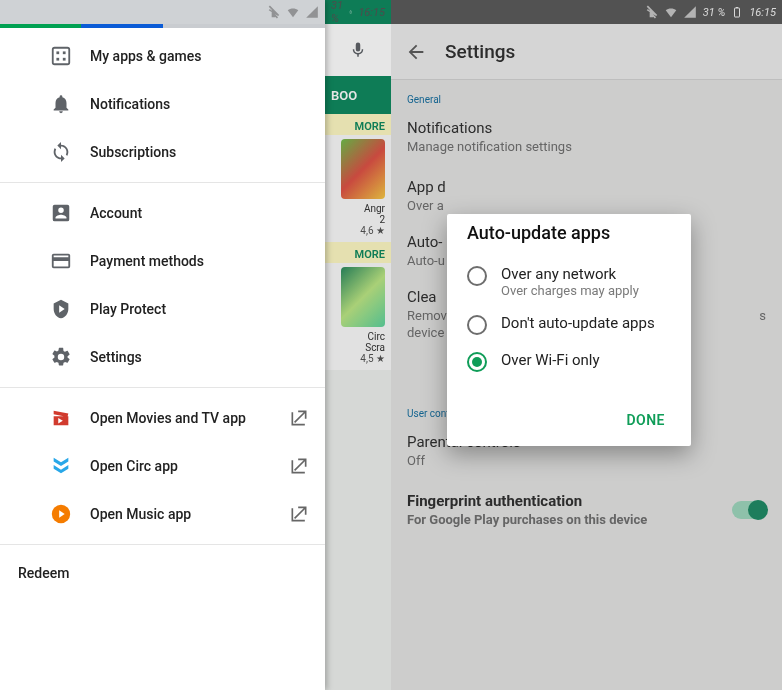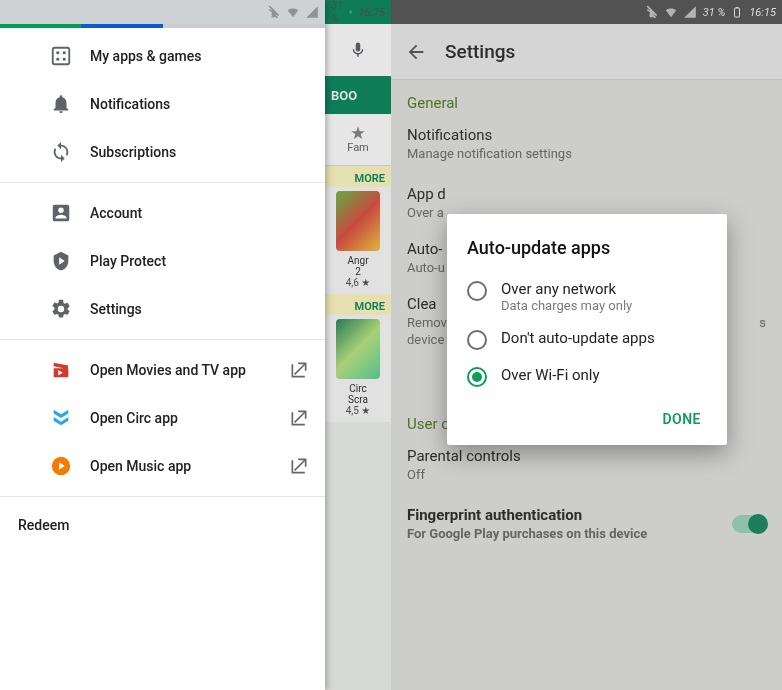--- a/index.html
+++ b/index.html
@@ -32,49 +32,49 @@
   .redeem { padding: 14px 18px; font-size: 14px; font-weight: 500; color: #212121; }
 
   .peek { width: 66px; height: 690px; background: #eef0ee; position: relative; z-index: 1; filter: brightness(.9); }
   .peek .statusbar { background: #0f8a5f; }
   .peek-search { height: 52px; background: #fff; display: flex; align-items: center; justify-content: center; margin-top:0; }
   .peek-mic { width: 18px; height: 18px; color: #5f6368; }
   .peek-booktab { height: 38px; background: #0f8a5f; color: #fff; font-size: 13px; font-weight: 600; display:flex; align-items:center; justify-content:flex-start; padding-left:6px; overflow:hidden; }
   .peek-cat { height: 52px; display:flex; flex-direction:column; align-items:center; justify-content:center; color:#666; font-size:11px; background:#fff; border-bottom:1px solid #ddd;}
   .peek-row-hdr { display:flex; justify-content:flex-end; padding:6px 6px 2px; background:#fef9c3;}
   .more { color:#0f8a5f; font-size:11px; font-weight:600; }
-  .peek-card { display:flex; flex-direction:column; align-items:center; padding:4px 6px 6px; background:#fafafa; }
+  .peek-card { display:flex; flex-direction:column; align-items:flex-end; padding:4px 6px 6px; background:#fafafa; }
   .thumb { width:44px; height:60px; border-radius:4px; background:linear-gradient(135deg,#6fbf4b,#de5246,#f6c945); margin-bottom:4px; }
   .thumb.g2 { background:linear-gradient(135deg,#2a8a5f,#bce784,#5dd39e); }
   .ptext { font-size:10px; color:#333; line-height:1.1; }
   .pstar { font-size:10px; color:#555; }
 
   
   .screen-right { background: #f0f0ef; position: relative; }
   .scrim2 { position:absolute; inset:0; background: rgba(80,80,80,.22); z-index: 4; pointer-events: none; }
   .topbar-r { height: 56px; background: #fafafa; display:flex; align-items:center; padding:0 14px; gap:18px; border-bottom:1px solid #ddd;}
   .topbar-r .title { font-size: 19px; font-weight: 500; color:#222;}
   .back-ic { color:#555; cursor:pointer;}
-  .sect { padding: 14px 16px 4px; color:#4d7c0f; font-size:15px; }
+  .sect { padding: 14px 16px 4px; color:#0369a1; font-size:10px; }
   .row { padding: 10px 16px 14px; border-bottom:0; color:#222;}
   .row .pri { font-size:15px; color:#222; }
   .row .sec { font-size:13px; color:#6b6b6b; margin-top:2px;}
   .row.compact { padding-bottom:10px; }
   .switch { width:34px; height:18px; background:#9fe0c3; border-radius:10px; position:relative; display:inline-block; vertical-align:middle; margin-left:10px;}
   .switch::after { content:""; position:absolute; width:20px; height:20px; background:#0f8a5f; border-radius:50%; top:-1px; right:-2px;}
 
-  .dialog { position:absolute; left:56px; top:214px; width:280px; background:#fff; border-radius:2px; box-shadow:0 8px 24px rgba(0,0,0,.35); z-index:5; padding:23px 20px 10px; }
+  .dialog { position:absolute; left:56px; top:214px; width:244px; background:#fff; border-radius:2px; box-shadow:0 8px 24px rgba(0,0,0,.35); z-index:5; padding:8px 20px 10px; }
   .dialog h3 { font-size:18px; font-weight:500; color:#111; margin-bottom:14px;}
   .radio-row { display:flex; align-items:flex-start; gap:14px; padding:8px 0; cursor:pointer;}
   .radio { width:20px; height:20px; border:2px solid #6d6d6d; border-radius:50%; flex-shrink:0; position:relative; margin-top:1px;}
   .radio.sel { border-color:#0f9d58; }
   .radio.sel::after { content:""; position:absolute; inset:3px; background:#0f9d58; border-radius:50%; }
   .radio-label { font-size:15px; color:#222; }
   .radio-sub { font-size:13px; color:#7a7a7a; }
-  .dialog-actions { display:flex; justify-content:flex-end; margin-top:8px;}
+  .dialog-actions { display:flex; justify-content:flex-end; margin-top:24px;}
   .done { color:#0f9d58; font-size:14px; font-weight:600; padding:8px 6px; cursor:pointer; letter-spacing:.5px;}
 
   svg { display:block; }
 </style>
 </head>
 <body>
 
 <div class="container">
 
   <div class="screen screen-left">
@@ -135,20 +135,28 @@
           <span class="ic">
               <svg width="22" height="22" viewBox="0 0 24 24">
                 <path fill="#5f6368" d="M3 5v14a2 2 0 002 2h14a2 2 0 002-2V5a2 2 0 00-2-2H5a2 2 0 00-2 2zm12 4a3 3 0 11-6 0 3 3 0 016 0zm-9 8c0-2 4-3.1 6-3.1s6 1.1 6 3.1v1H6v-1z"></path>
               </svg>
             </span>
           <span class="label">Account</span>
         </div>
         <div class="drawer-item">
           <span class="ic">
               <svg width="22" height="22" viewBox="0 0 24 24">
+                <path fill="#5f6368" d="M20 4H4a2 2 0 00-2 2v12a2 2 0 002 2h16a2 2 0 002-2V6a2 2 0 00-2-2zm0 14H4v-6h16v6zm0-10H4V6h16v2z"></path>
+              </svg>
+            </span>
+          <span class="label">Payment methods</span>
+        </div>
+        <div class="drawer-item">
+          <span class="ic">
+              <svg width="22" height="22" viewBox="0 0 24 24">
                 <path fill="#5f6368" d="M12 2l8 4v6c0 5-3.4 9.7-8 10-4.6-.3-8-5-8-10V6l8-4zm-2 6v8l6-4-6-4z"></path>
               </svg>
             </span>
           <span class="label">Play Protect</span>
         </div>
         <div class="drawer-item">
           <span class="ic">
               <svg width="22" height="22" viewBox="0 0 24 24">
                 <path fill="#5f6368" d="M19.14 12.94a7.49 7.49 0 000-1.88l2.03-1.58a.5.5 0 00.12-.64l-1.92-3.32a.5.5 0 00-.61-.22l-2.39.96a7.03 7.03 0 00-1.62-.94l-.36-2.54A.5.5 0 0013.9 2h-3.8a.5.5 0 00-.49.42l-.36 2.54c-.58.24-1.12.55-1.62.94l-2.39-.96a.5.5 0 00-.61.22L2.71 8.48a.5.5 0 00.12.64l2.03 1.58a7.49 7.49 0 000 1.88l-2.03 1.58a.5.5 0 00-.12.64l1.92 3.32c.14.24.43.34.61.22l2.39-.96c.5.39 1.04.7 1.62.94l.36 2.54c.4.24.25.42.49.42h3.8c.24 0 .45-.18.49-.42l.36-2.54c.58-.24 1.12-.55 1.62-.94l2.39.96c.18.12.47.02.61-.22l1.92-3.32a.5.5 0 00-.12-.64l-2.03-1.58zM12 15.5A3.5 3.5 0 1112 8.5a3.5 3.5 0 010 7z"></path>
               </svg>
@@ -220,26 +228,20 @@
         <span>16:15</span>
       </div>
       <div class="peek-search">
         <svg class="peek-mic" viewBox="0 0 24 24">
             <path fill="currentColor" d="M12 14a3 3 0 003-3V5a3 3 0 10-6 0v6a3 3 0 003 3zm5-3a5 5 0 01-10 0H5a7 7 0 006 6.92V21h2v-3.08A7 7 0 0019 11h-2z"></path>
           </svg>
       </div>
       <div class="peek-booktab">
           <span>BOO</span>
         </div>
-      <div class="peek-cat">
-        <svg width="16" height="16" viewBox="0 0 24 24">
-            <path fill="#888" d="M12 2l2.4 7.4H22l-6 4.4 2.3 7.2L12 17l-6.3 4 2.3-7.2-6-4.4h7.6z"></path>
-          </svg>
-        <span>Fam</span>
-      </div>
       <div class="peek-row-hdr">
           <span class="more">MORE</span>
         </div>
       <div class="peek-card">
         <div class="thumb"></div>
         <span class="ptext">Angr</span>
         <span class="ptext">2</span>
         <span class="pstar">4,6 ★</span>
       </div>
       <div class="peek-row-hdr">
@@ -323,21 +325,21 @@
 
     <div class="scrim2"></div>
 
     <div class="dialog">
       <h3>Auto-update apps</h3>
 
       <div class="radio-row">
         <span class="radio"></span>
         <div>
           <div class="radio-label">Over any network</div>
-          <div class="radio-sub">Data charges may only</div>
+          <div class="radio-sub">Over charges may apply</div>
         </div>
       </div>
       <div class="radio-row">
         <span class="radio"></span>
         <div>
           <div class="radio-label">Don't auto-update apps</div>
         </div>
       </div>
       <div class="radio-row">
         <span class="radio sel"></span>

